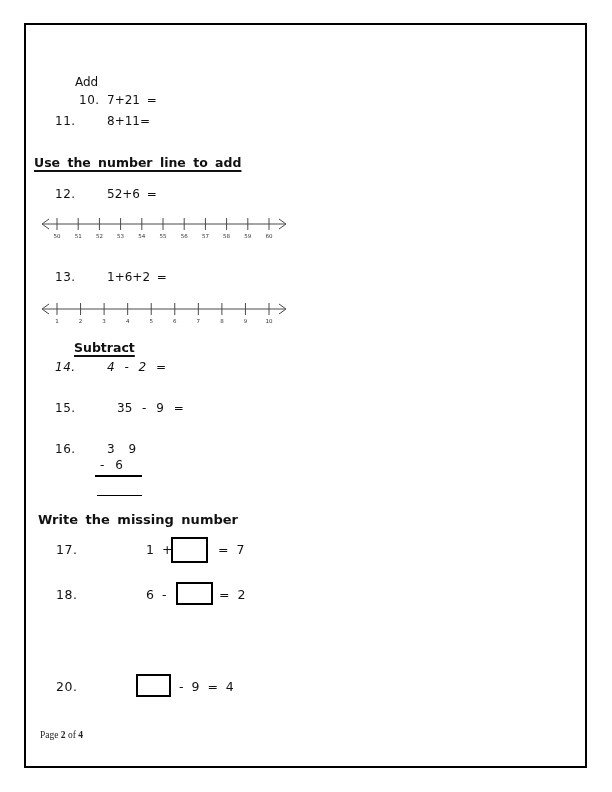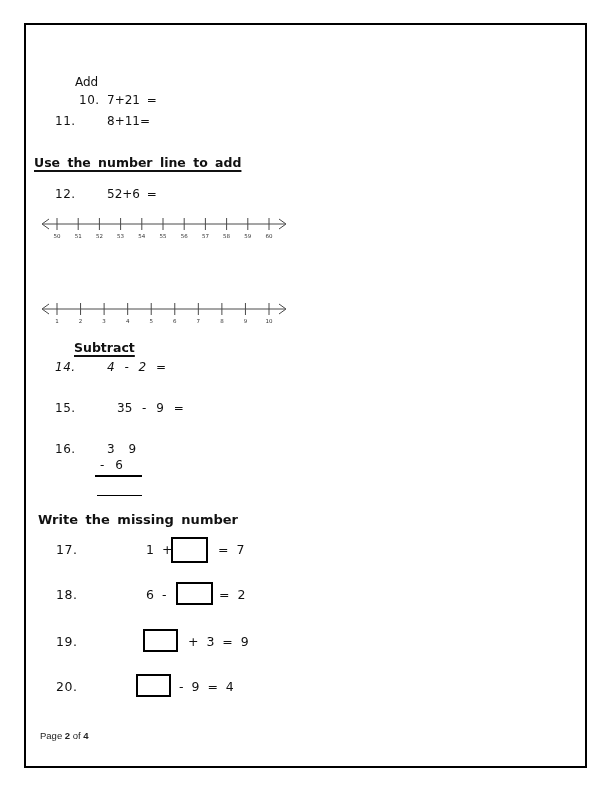--- a/index.html
+++ b/index.html
@@ -90,21 +90,21 @@
   .nl-stroke { stroke: #4a4a4a; stroke-width: 1; fill: none; }
   .nl-label {
     font-size: 5.5px;
     fill: #333333;
     font-family: "DejaVu Sans", sans-serif;
   }
   #footer {
     position: absolute;
     left: 14px;
     top: 705px;
-    font-family: Liberation Sans, sans-serif;
+    font-family: Liberation Serif, serif;
     font-size: 9.5px;
     color: #222222;
     white-space: pre;
   }
   #footer .b { font-weight: bold; }
 </style>
 </head>
 <body>
 
 <div id="page">
@@ -150,20 +150,24 @@
         <line x1="165.4" y1="3" x2="165.4" y2="15" class="nl-stroke"></line>
         <text x="165.4" y="23" text-anchor="middle" class="nl-label">57</text>
         <line x1="186.6" y1="3" x2="186.6" y2="15" class="nl-stroke"></line>
         <text x="186.6" y="23" text-anchor="middle" class="nl-label">58</text>
         <line x1="207.8" y1="3" x2="207.8" y2="15" class="nl-stroke"></line>
         <text x="207.8" y="23" text-anchor="middle" class="nl-label">59</text>
         <line x1="229" y1="3" x2="229" y2="15" class="nl-stroke"></line>
         <text x="229" y="23" text-anchor="middle" class="nl-label">60</text>
       </svg>
 
+    <div class="row" style="top:245px;">
+      <span class="pnum" style="left:29px;">13.</span>
+      <span class="ptext" style="left:81px;">1+6+2 =</span>
+    </div>
 
     <svg class="numberline" style="left:14px; top:275px;" width="248" height="26" viewBox="0 0 248 26">
         <line x1="3" y1="9" x2="245" y2="9" class="nl-stroke"></line>
         <polyline points="9,4 2,9 9,14" class="nl-stroke"></polyline>
         <polyline points="239,4 246,9 239,14" class="nl-stroke"></polyline>
         <line x1="17" y1="3" x2="17" y2="15" class="nl-stroke"></line>
         <text x="17" y="23" text-anchor="middle" class="nl-label">1</text>
         <line x1="40.55555555555556" y1="3" x2="40.55555555555556" y2="15" class="nl-stroke"></line>
         <text x="40.55555555555556" y="23" text-anchor="middle" class="nl-label">2</text>
         <line x1="64.11111111111111" y1="3" x2="64.11111111111111" y2="15" class="nl-stroke"></line>
@@ -216,25 +220,20 @@
       <span class="ptext" style="left:192px;">= 7</span>
     </div>
 
     <div class="mrow" style="top:557px;">
       <span class="pnum" style="left:30px;">18.</span>
       <span class="ptext" style="left:120px;">6 -</span>
       <span class="mbox" style="left:150px; top:0px; width:33px; height:19px;"></span>
       <span class="ptext" style="left:193px;">= 2</span>
     </div>
 
-    <div class="mrow" style="top:604px;">
-      <span class="pnum" style="left:30px;">19.</span>
-      <span class="mbox" style="left:117px; top:0px; width:31px; height:19px;"></span>
-      <span class="ptext" style="left:162px;">+ 3 = 9</span>
-    </div>
 
     <div class="mrow" style="top:649px;">
       <span class="pnum" style="left:30px;">20.</span>
       <span class="mbox" style="left:110px; top:0px; width:31px; height:19px;"></span>
       <span class="ptext" style="left:153px;">- 9 = 4</span>
     </div>
 
     <div id="footer"><span>Page</span> <span class="b">2</span> <span>of</span> <span class="b">4</span></div>
 
   </div>

